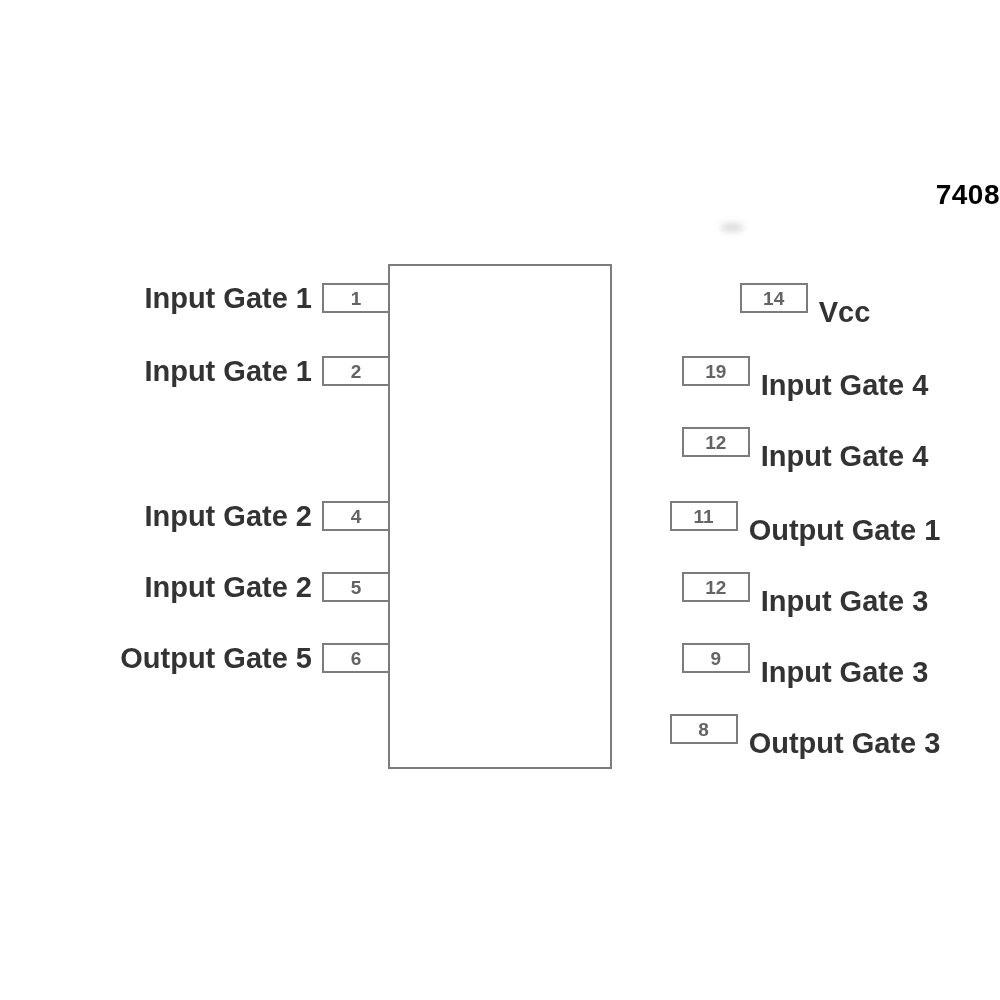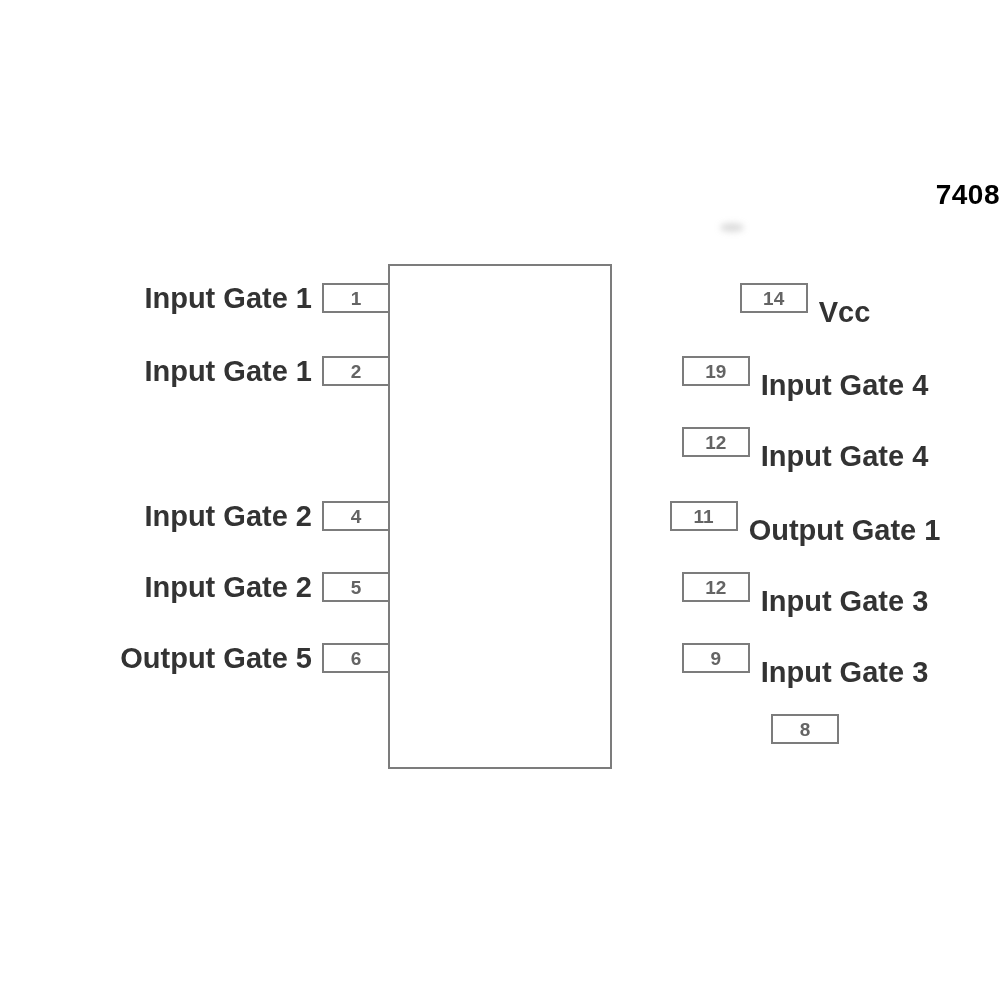--- a/index.html
+++ b/index.html
@@ -164,15 +164,16 @@
   <div class="pin-row right" style="top:643px">
     <span class="pin-box">
         <span class="pin-number">9</span>
       </span>
     <span class="pin-label">Input Gate 3</span>
   </div>
   <div class="pin-row right" style="top:714px">
     <span class="pin-box">
         <span class="pin-number">8</span>
       </span>
+    <span class="pin-label">Output Gate 3</span>
   </div>
 
 </div>
 
 </body></html>

